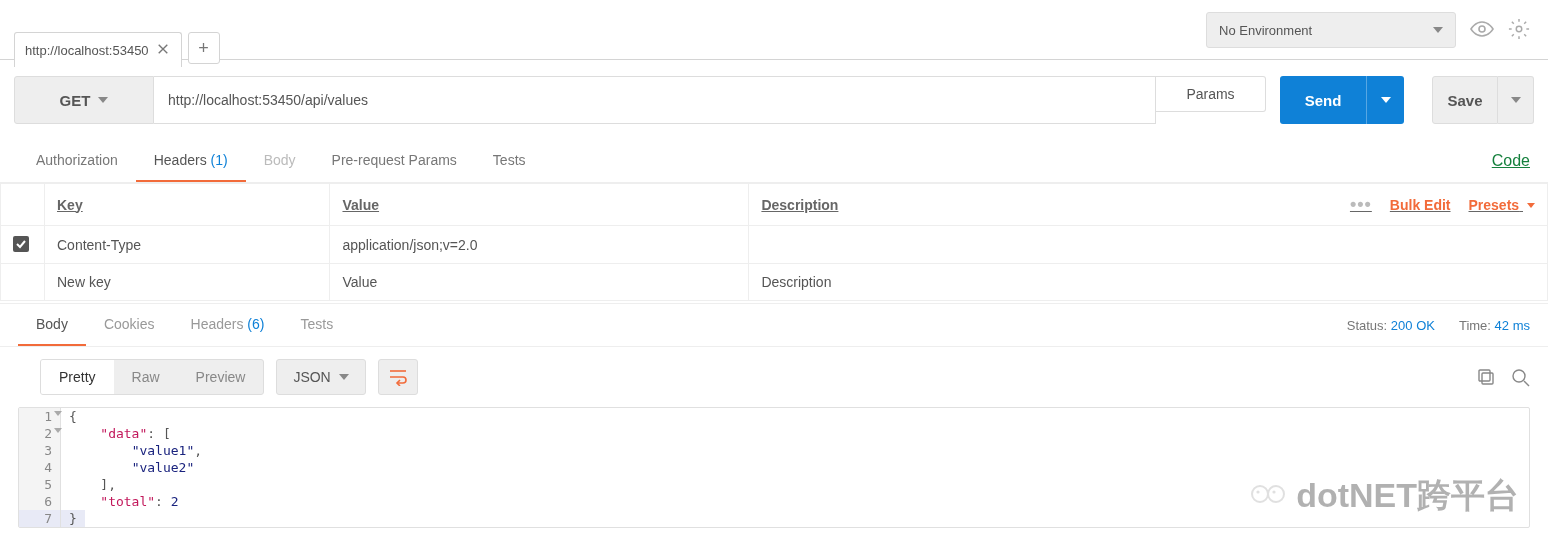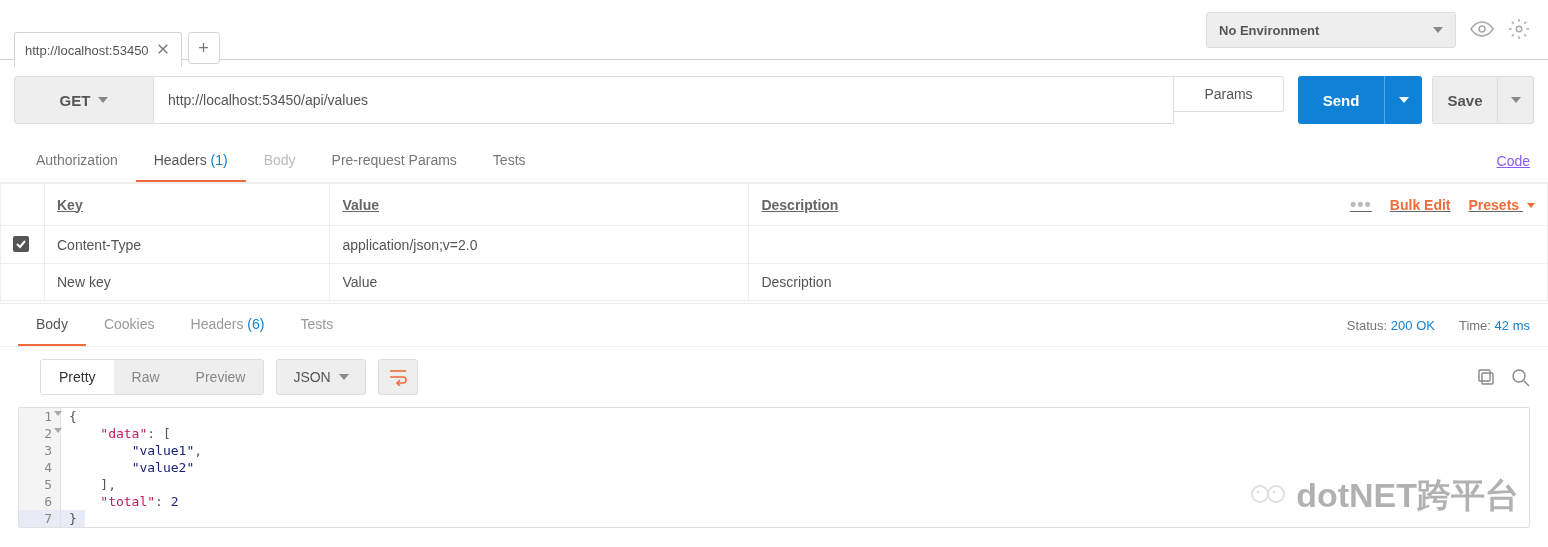--- a/index.html
+++ b/index.html
@@ -6,44 +6,44 @@
   body { font-family: "Helvetica Neue", Arial, sans-serif; font-size: 13px; color: #555; background: #fff; }
   
   
   .topbar { display: flex; align-items: flex-start; justify-content: space-between; border-bottom: 1px solid #d4d4d4; height: 60px; background: #fff; }
   .tabs-region { display: flex; align-items: flex-end; padding-left: 14px; padding-top: 32px; }
   .req-tab { display: flex; align-items: center; height: 35px; border: 1px solid #d4d4d4; border-bottom: none; background: #fff; padding: 0 10px; border-radius: 3px 3px 0 0; margin-right: 6px; margin-bottom: -1px; }
   .req-tab-title { max-width: 140px; white-space: nowrap; overflow: hidden; text-overflow: clip; font-size: 13px; color: #555; }
   .req-tab-close { width: 14px; height: 14px; margin-left: 8px; color: #555; cursor: pointer; }
   .new-tab-btn { width: 32px; height: 32px; border: 1px solid #d4d4d4; border-radius: 3px; background: #fff; display: flex; align-items: center; justify-content: center; cursor: pointer; margin-bottom: 2px; }
   .plus { font-size: 18px; color: #777; line-height: 1; }
-  .env-region { display: flex; align-items: center; padding: 12px 18px 0 0; gap: 14px; font-weight: bold; }
+  .env-region { display: flex; align-items: center; padding: 12px 18px 0 0; gap: 14px; }
   .env-select { display: flex; align-items: center; justify-content: space-between; width: 250px; height: 36px; padding: 0 12px; background: #eee; border: 1px solid #ddd; border-radius: 3px; cursor: pointer; color: #555; }
   .env-icon, .settings-icon { color: #aaa; cursor: pointer; }
 
   
   .request-row { display: flex; align-items: flex-start; padding: 16px 14px; gap: 0; }
   .method-btn { display: flex; align-items: center; justify-content: center; gap: 8px; width: 140px; height: 48px; background: #eee; border: 1px solid #ddd; border-radius: 3px 0 0 3px; font-size: 15px; font-weight: 600; color: #555; cursor: pointer; }
   .url-input { flex: 1; height: 48px; border: 1px solid #ddd; padding: 0 14px; font-size: 14px; color: #555; border-left: none; }
   .params-btn { width: 110px; height: 36px; border: 1px solid #ddd; border-left: none; border-radius: 0 3px 3px 0; background: #fff; font-size: 14px; color: #555; cursor: pointer; }
   .send-group { display: flex; margin-left: 14px; }
   .send-btn { width: 86px; height: 48px; background: #0f81d7; color: #fff; font-size: 15px; font-weight: 600; border: none; border-radius: 3px 0 0 3px; cursor: pointer; }
   .send-caret { width: 38px; height: 48px; background: #0f81d7; border: none; border-left: 1px solid rgba(255,255,255,0.3); border-radius: 0 3px 3px 0; cursor: pointer; display:flex; align-items:center; justify-content:center; }
-  .save-group { display: flex; margin-left: 10px; }
+  .save-group { display: flex; margin-left: 28px; }
   .save-btn { width: 66px; height: 48px; background: #eee; border: 1px solid #ddd; color: #555; font-size: 15px; font-weight: 600; border-radius: 3px 0 0 3px; cursor: pointer; }
   .save-caret { width: 36px; height: 48px; background: #eee; border: 1px solid #ddd; border-left: none; border-radius: 0 3px 3px 0; cursor: pointer; display:flex; align-items:center; justify-content:center; }
 
   
   .subtabs-row { display: flex; align-items: center; justify-content: space-between; padding: 0 18px; border-bottom: 1px solid #eee; }
   .subtabs { display: flex; }
   .subtab { padding: 12px 18px; font-size: 14px; color: #777; cursor: pointer; border-bottom: 2px solid transparent; }
   .subtab.active { color: #555; border-bottom: 2px solid #f26b3a; }
   .subtab.dim { color: #bbb; }
   .subtab-count { color: #0f81d7; }
-  .code-link { color: #8b5cf6; font-size: 14px; cursor: pointer; text-decoration: underline; }
+  .code-link { color: #15803d; font-size: 16px; cursor: pointer; text-decoration: underline; }
 
   
   .headers-table { width: 100%; border-collapse: collapse; }
   .headers-table th, .headers-table td { border: 1px solid #eee; text-align: left; padding: 10px 12px; font-size: 14px; font-weight: normal; color: #555; }
   .headers-table th { color: #666; background: #fff; font-weight: 600; text-decoration: underline; }
   .th-actions { display: flex; justify-content: flex-end; align-items: center; gap: 18px; }
   .th-actions .dots { color: #bbb; font-size: 18px; letter-spacing: 1px; cursor: pointer; }
   .th-actions .link { color: #f26b3a; cursor: pointer; }
   .cb-cell { width: 44px; text-align: center; }
   .cb { width: 16px; height: 16px; background: #555; border-radius: 2px; display: inline-flex; align-items: center; justify-content: center; }

